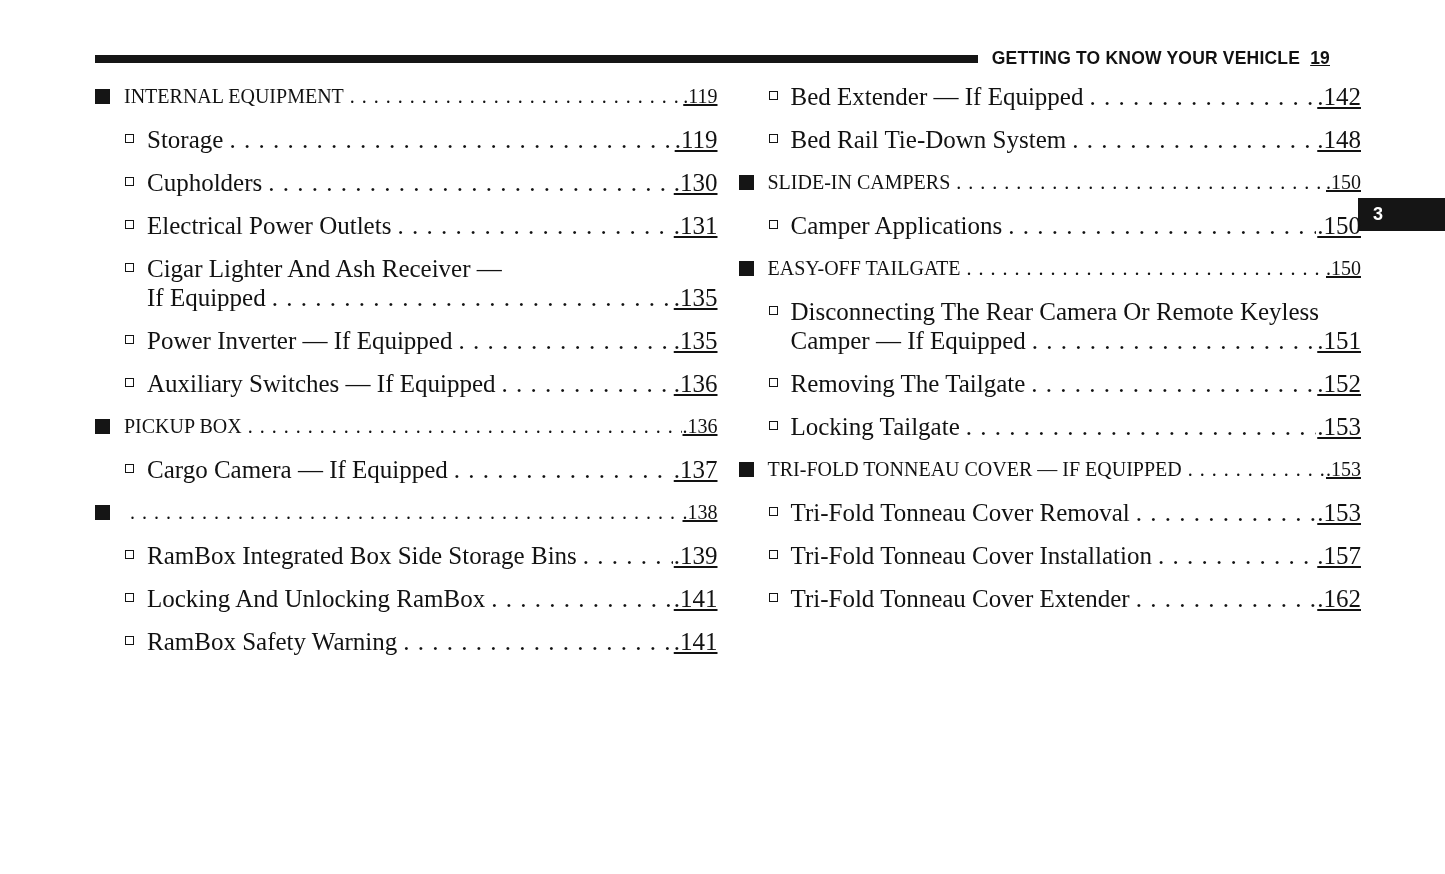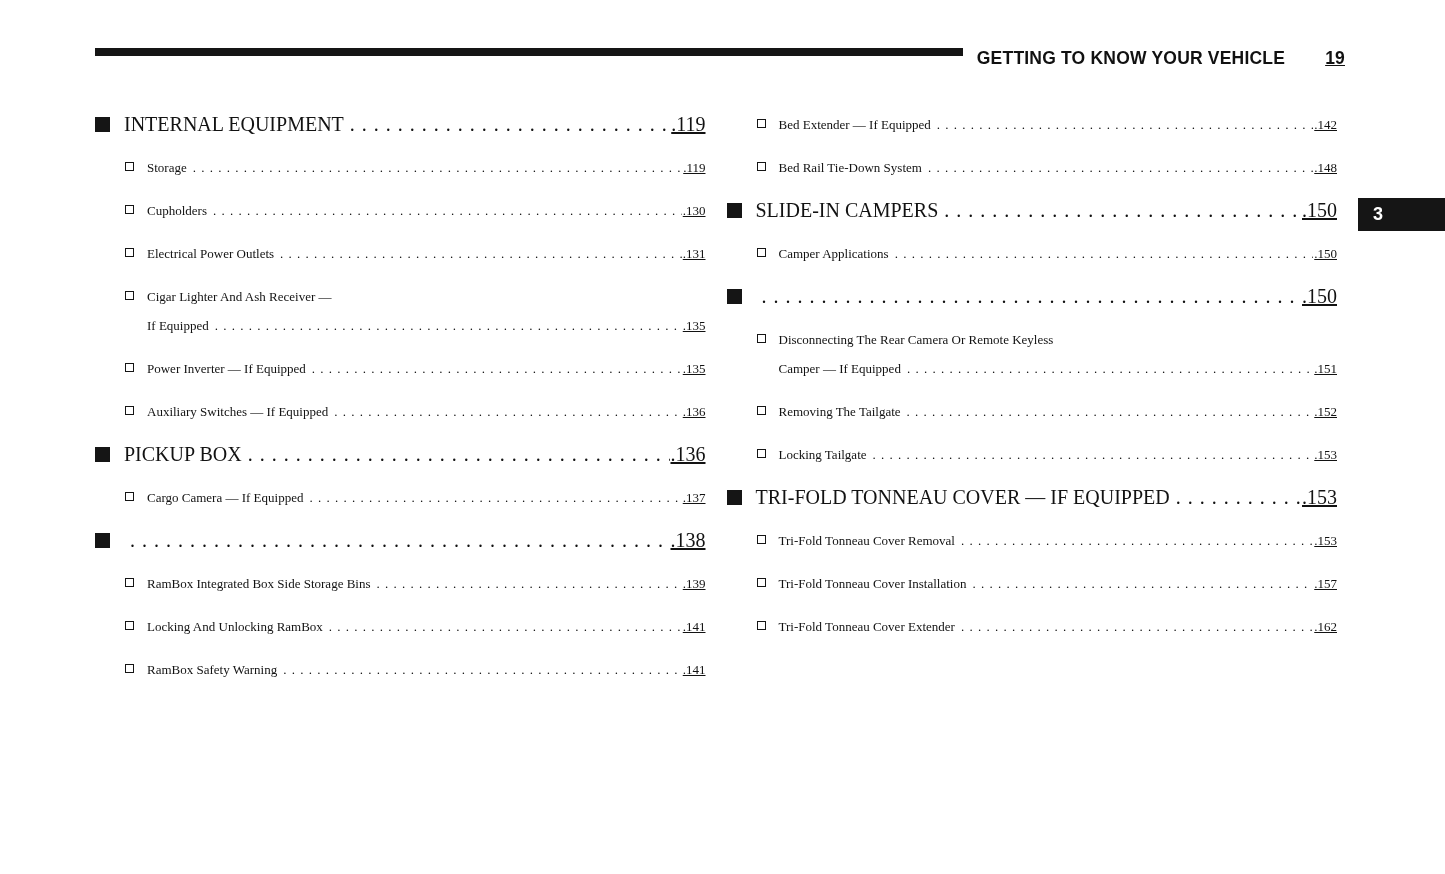--- a/index.html
+++ b/index.html
@@ -12,38 +12,39 @@
     overflow: hidden;
     font-family: "Liberation Serif", serif;
     color: #121212;
   }
 
   
   .header {
     position: absolute;
     top: 48px;
     left: 95px;
-    right: 100px;
+    right: 115px;
     display: flex;
+    align-items: center;
   }
   .header-bar {
     flex: 1 1 auto;
     height: 8px;
     background: #151515;
     margin-right: 14px;
   }
   .header-title, .header-pagenum {
     font-family: "Liberation Sans", sans-serif;
     font-weight: bold;
     font-size: 17.5px;
     letter-spacing: 0.2px;
     white-space: nowrap;
     color: #111;
   }
-  .header-pagenum { margin-left: 40px; text-decoration: underline; }
+  .header-pagenum { margin-left: 10px; text-decoration: underline; }
 
   
   .chapter-tab {
     position: absolute;
     top: 198px;
     right: 0;
     width: 87px;
     height: 33px;
     background: #151515;
     color: #ffffff;
@@ -53,32 +54,31 @@
     display: flex;
     align-items: center;
     padding-left: 15px;
   }
 
   
   .toc {
     position: absolute;
     top: 82px;
     left: 95px;
-    right: 108px;
+    right: 84px;
     display: flex;
     gap: 21px;
-    margin-top: 28px;
   }
   .toc-col { flex: 1 1 0; min-width: 0; }
 
   .toc-row {
     display: flex;
     align-items: flex-start;
     margin-bottom: 14px;
-    font-size: 13px;
+    font-size: 25px;
     line-height: 29px;
   }
   .toc-row.level-1 { font-size: 20px; }
   .bullet { flex: 0 0 auto; display: inline-block; }
   .level-1 > .bullet {
     width: 15px; height: 15px;
     background: #151515;
     margin: 7px 14px 0 0;
   }
   .level-2 { padding-left: 30px; }
@@ -292,20 +292,21 @@
               <span class="entry-text">Camper Applications</span>
               <span class="dots"></span>
               <span class="pagenum">.150</span>
             </div>
           </div>
   </div>
         <div class="toc-row level-1">
     <span class="bullet"></span>
     <div class="entry-body">
             <div class="entry-line">
+              <span class="entry-text">EASY-OFF TAILGATE</span>
               <span class="dots"></span>
               <span class="pagenum">.150</span>
             </div>
           </div>
   </div>
         <div class="toc-row level-2">
     <span class="bullet"></span>
     <div class="entry-body">
             <div class="entry-line">
               <span class="entry-text">Disconnecting The Rear Camera Or Remote Keyless</span>

